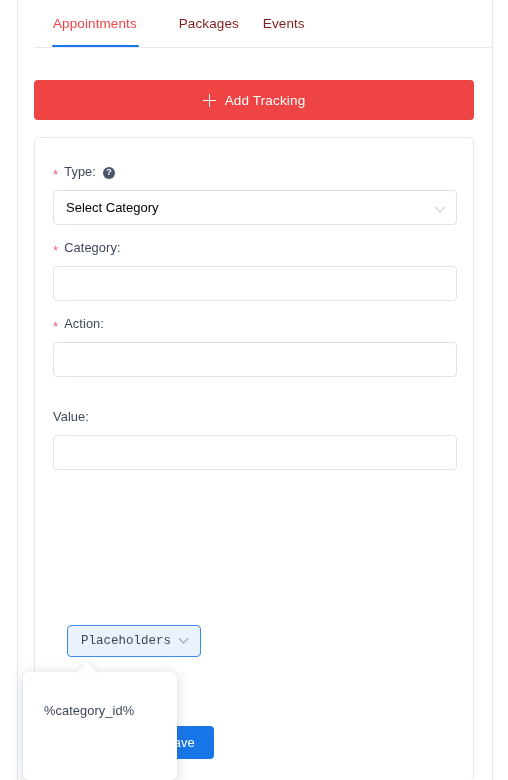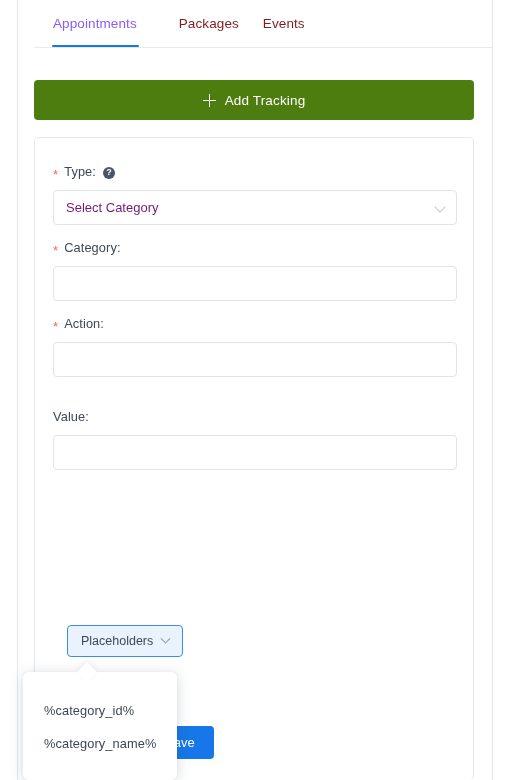--- a/index.html
+++ b/index.html
@@ -65,40 +65,40 @@
     font-size: 13.5px;
     color: #7f1d1d;
     cursor: pointer;
     white-space: nowrap;
     letter-spacing: .1px;
   }
   .tab:nth-child(1) { margin-left: 19px; }
   .tab:nth-child(2) { margin-left: 42px; }
   .tab:nth-child(3) { margin-left: 24px; }
 
-  .tab.active { color: #8b5cf6; }
+  .tab.active { color: #ef4444; }
   .tab.active::after {
     content: "";
     position: absolute;
     left: -1px;
     right: -2px;
     bottom: 0;
     height: 2.5px;
     background: #1877e8;
     border-radius: 1px;
   }
 
   
   .add-btn {
     position: absolute;
     left: 16px;
     top: 80px;
     width: 440px;
     height: 40px;
-    background: #4d7c0f;
+    background: #ef4444;
     border: none;
     border-radius: 4px;
     color: #ffffff;
     font-family: inherit;
     font-size: 13.5px;
     letter-spacing: .15px;
     display: flex;
     align-items: center;
     justify-content: center;
     gap: 9px;
@@ -172,21 +172,21 @@
   }
 
   .control {
     width: 404px;
     height: 35px;
     border: 1px solid #dde4ec;
     border-radius: 4px;
     background: #ffffff;
     font-family: inherit;
     font-size: 13px;
-    color: #701a75;
+    color: #000000;
     padding: 0 12px;
     outline: none;
     display: block;
   }
   .control::placeholder { color: #3c4858; }
 
   .select-shell { position: relative; width: 404px; }
   .select-shell .control { padding-right: 32px; }
 
   .chevron {
@@ -208,21 +208,21 @@
   .ph-btn {
     position: absolute;
     left: 49px;
     top: 625px;
     height: 32px;
     padding: 0 13px;
     background: #eaf2fd;
     border: 1px solid #3a8bec;
     border-radius: 4px;
     color: #3c4858;
-    font-family: Liberation Sans, sans-serif;
+    font-family: Liberation Mono, monospace;
     font-size: 12.5px;
     display: flex;
     align-items: center;
     gap: 9px;
     cursor: pointer;
     z-index: 6;
   }
   .ph-chev {
     width: 7px;
     height: 7px;
@@ -355,16 +355,15 @@
 
     <button class="ph-btn">
       <span>Placeholders</span>
       <span class="ph-chev"></span>
     </button>
 
   </div>
 
   <div class="popover">
     <div class="popover-item">%category_id%</div>
-    <div class="popover-item">%category_name%</div>
   </div>
 
 </div>
 
 </body></html>

